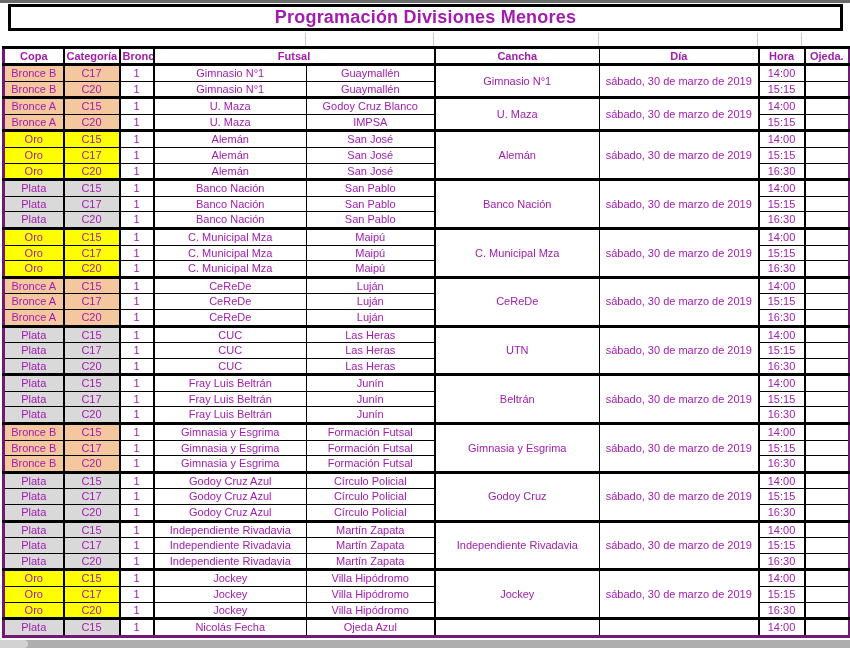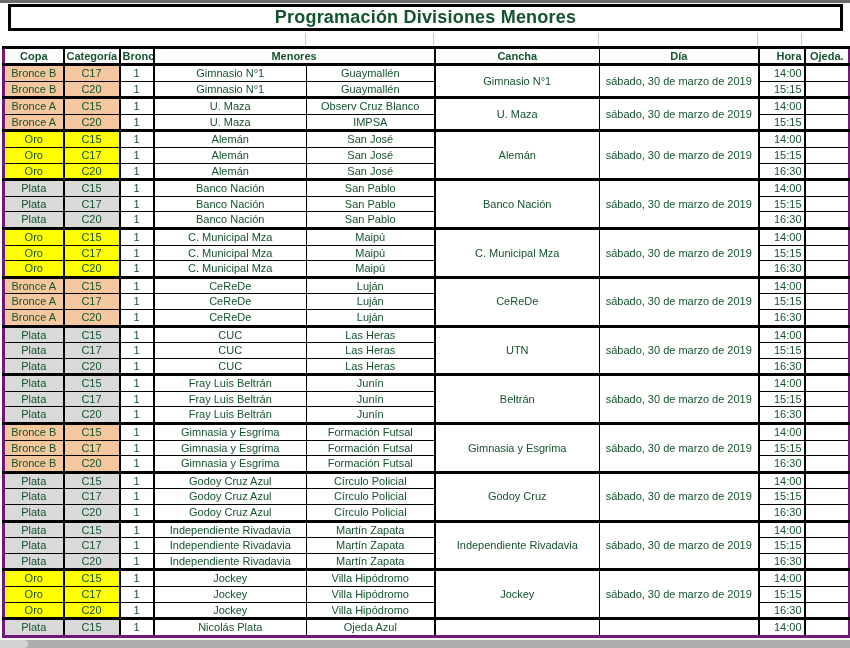--- a/index.html
+++ b/index.html
@@ -1,18 +1,18 @@
 <!DOCTYPE html>
 <html><head>
 <meta charset="utf-8">
 <style>
   html,body{margin:0;padding:0;background:#ffffff;}
   .canvas{
     position:relative;width:850px;height:648px;background:#ffffff;overflow:hidden;
-    font-family:"Liberation Sans","DejaVu Sans",sans-serif;color:#14532d;text-decoration:underline;
+    font-family:"Liberation Sans","DejaVu Sans",sans-serif;color:#a21caf;text-decoration:underline;
   }
   .top-edge{position:absolute;left:0;top:0;width:850px;height:3px;background:#6a6a6a;}
   .title-box{
     position:absolute;left:8px;top:4px;width:829px;height:21px;
     border:3px solid #000;display:flex;align-items:center;justify-content:center;
     font-weight:bold;font-size:18px;letter-spacing:.2px;background:#fff;
   }
   .gapline{position:absolute;top:33px;width:1px;height:13px;background:#c9c9c9;}
   table.sched{
     position:absolute;left:2px;top:46px;width:846px;
@@ -28,21 +28,21 @@
     font-weight:bold;height:14px;line-height:14px;
     border-top:3px solid #000;border-bottom:3px solid #000;background:#fff;
   }
   tr.g td{border-top-width:3px;}
   td.c-cat,th.c-cat{border-left-width:2px;}
   td.c-fecha,th.c-fecha{border-left-width:2px;}
   td.c-local,th.c-local{border-left-width:2px;}
   td.c-visit{border-left-width:1px;}
   td.c-cancha,th.c-cancha{border-left-width:2px;}
   td.c-dia,th.c-dia{border-left-width:1px;}
-  td.c-hora,th.c-hora{border-left-width:2px;text-align:right;}
+  td.c-hora,th.c-hora{border-left-width:2px;}
   td.c-obs,th.c-obs{border-left-width:2px;}
   .bottom-strip{position:absolute;left:0;top:640px;width:850px;height:8px;background:#aeaeae;}
   .bottom-strip .lighter{position:absolute;left:0;top:0;width:28px;height:8px;background:#d2d2d2;border-radius:0 4px 4px 0;}
 </style>
 </head>
 <body>
 
 <div class="canvas">
   <div class="top-edge"></div>
 
@@ -64,21 +64,21 @@
         <col style="width:165px">
       <col style="width:159px">
         <col style="width:46px">
         <col style="width:45px">
     </colgroup>
     <thead>
       <tr>
         <th>Copa</th>
         <th class="c-cat">Categoría</th>
         <th class="c-fecha">Bronce</th>
-        <th class="c-local" colspan="2">Menores</th>
+        <th class="c-local" colspan="2">Futsal</th>
         <th class="c-cancha">Cancha</th>
         <th class="c-dia">Día</th>
         <th class="c-hora">Hora</th>
         <th class="c-obs">Ojeda.</th>
       </tr>
     </thead>
     <tbody id="tbody">
         <tr class="g">
           <td class="c-copa" style="background: rgb(245, 199, 158);">Bronce B</td>
           <td class="c-cat" style="background: rgb(245, 199, 158);">C17</td>
@@ -97,21 +97,21 @@
           <td class="c-local">Gimnasio N°1</td>
           <td class="c-visit">Guaymallén</td>
           <td class="c-hora">15:15</td>
           <td class="c-obs"></td>
         </tr>
         <tr class="g">
           <td class="c-copa" style="background: rgb(245, 199, 158);">Bronce A</td>
           <td class="c-cat" style="background: rgb(245, 199, 158);">C15</td>
           <td class="c-fecha">1</td>
           <td class="c-local">U. Maza</td>
-          <td class="c-visit">Observ Cruz Blanco</td>
+          <td class="c-visit">Godoy Cruz Blanco</td>
           <td class="c-cancha" rowspan="2">U. Maza</td>
           <td class="c-dia" rowspan="2">sábado, 30 de marzo de 2019</td>
           <td class="c-hora">14:00</td>
           <td class="c-obs"></td>
         </tr>
         <tr>
           <td class="c-copa" style="background: rgb(245, 199, 158);">Bronce A</td>
           <td class="c-cat" style="background: rgb(245, 199, 158);">C20</td>
           <td class="c-fecha">1</td>
           <td class="c-local">U. Maza</td>
@@ -406,21 +406,21 @@
           <td class="c-fecha">1</td>
           <td class="c-local">Jockey</td>
           <td class="c-visit">Villa Hipódromo</td>
           <td class="c-hora">16:30</td>
           <td class="c-obs"></td>
         </tr>
         <tr class="g">
           <td class="c-copa" style="background: rgb(217, 217, 217);">Plata</td>
           <td class="c-cat" style="background: rgb(217, 217, 217);">C15</td>
           <td class="c-fecha">1</td>
-          <td class="c-local">Nicolás Plata</td>
+          <td class="c-local">Nicolás Fecha</td>
           <td class="c-visit">Ojeda Azul</td>
           <td class="c-cancha" rowspan="1"></td>
           <td class="c-dia" rowspan="1"></td>
           <td class="c-hora">14:00</td>
           <td class="c-obs"></td>
         </tr>
       </tbody>
   </table>
 
   <div class="bottom-strip">

